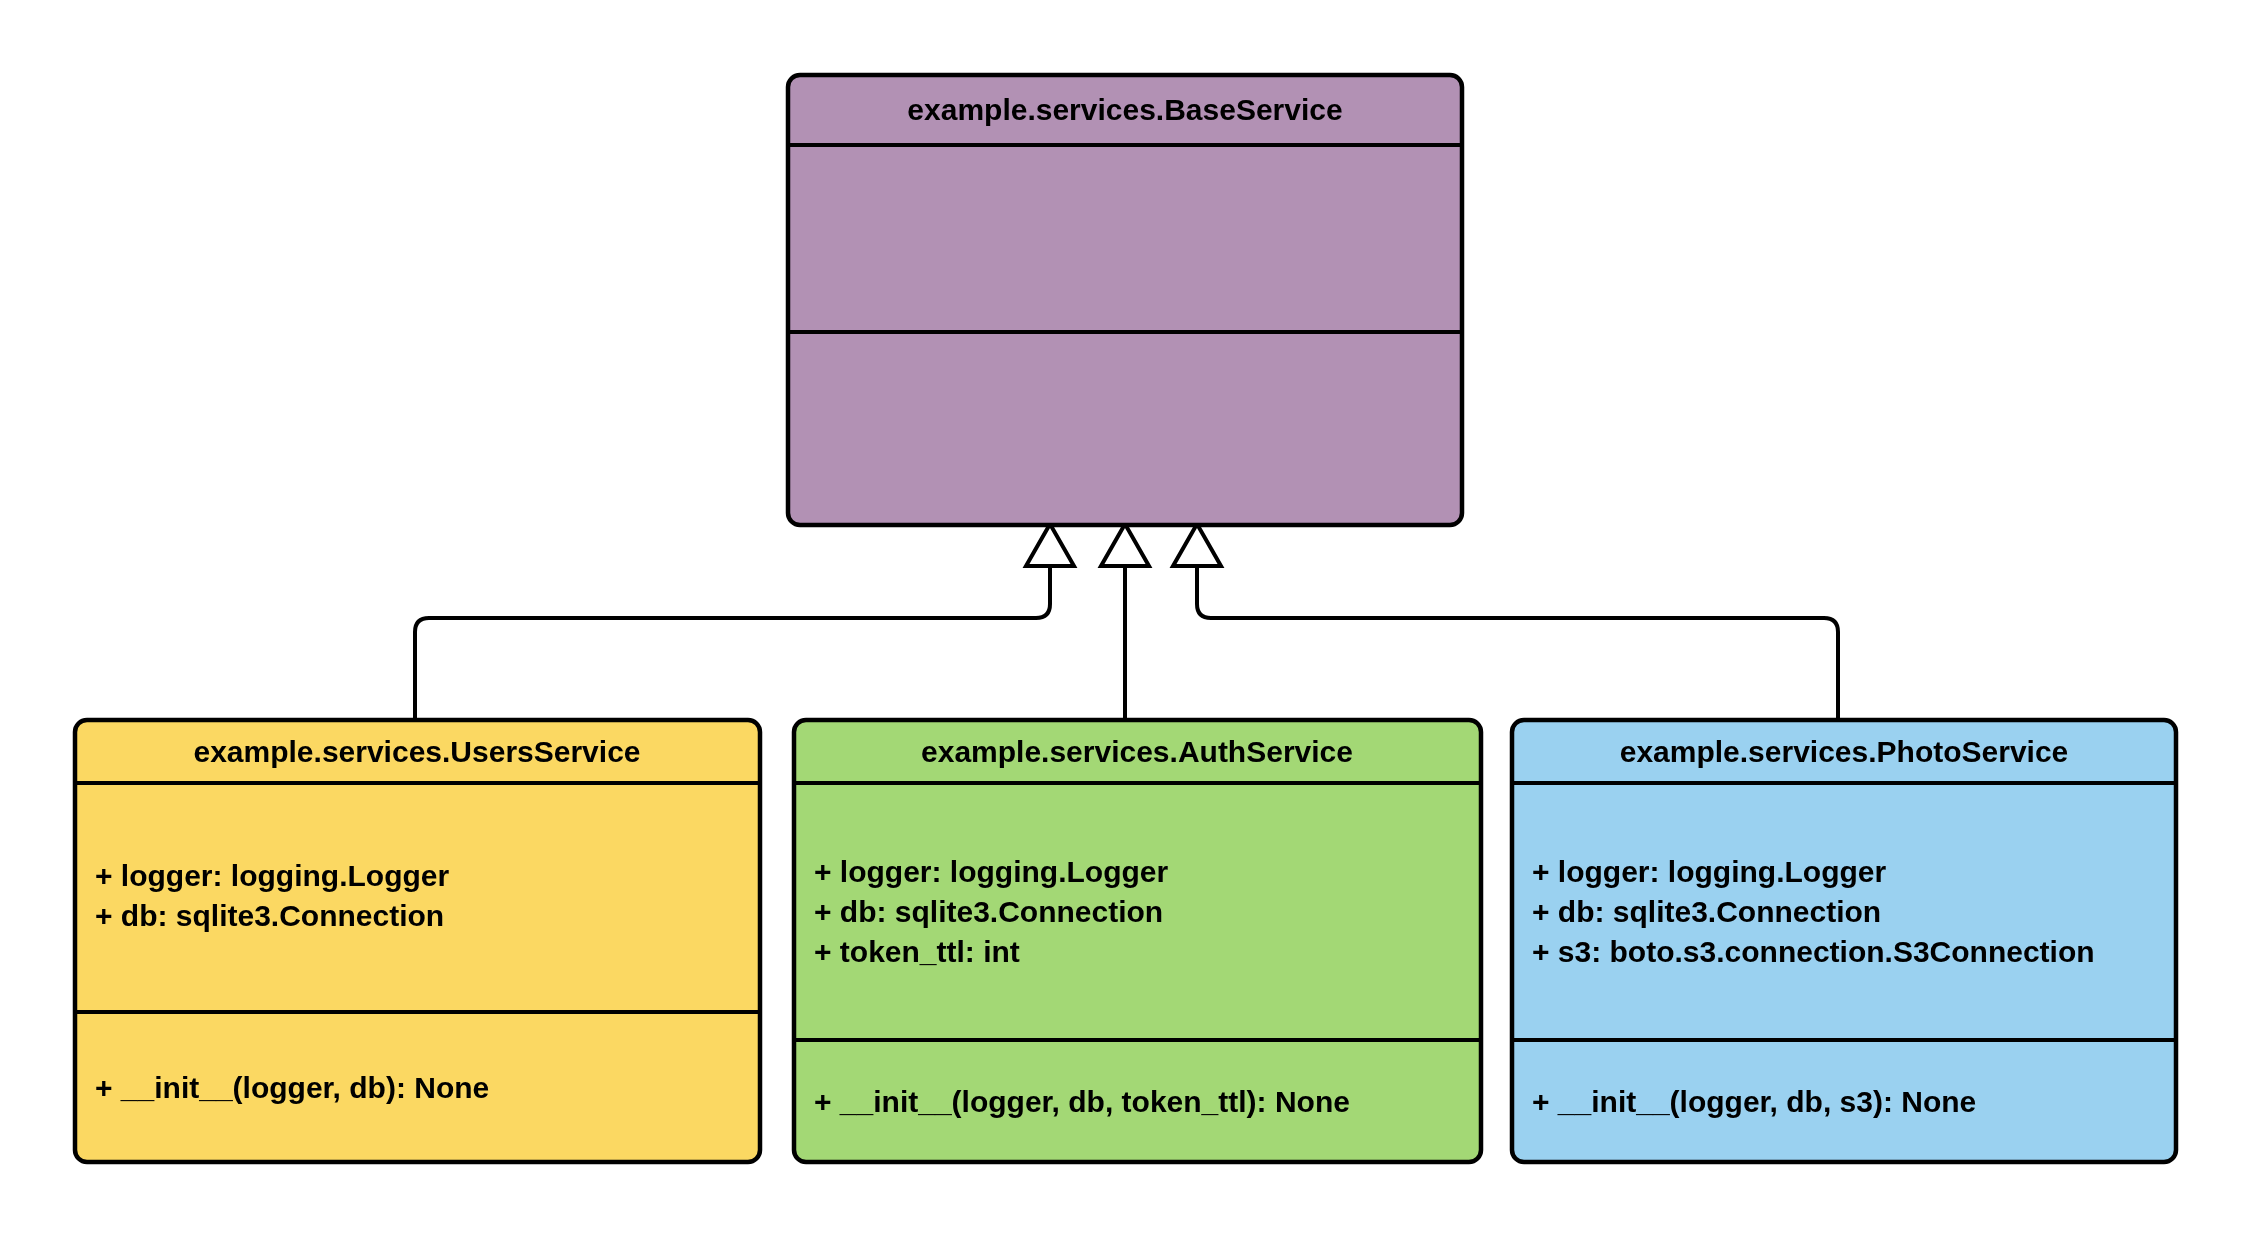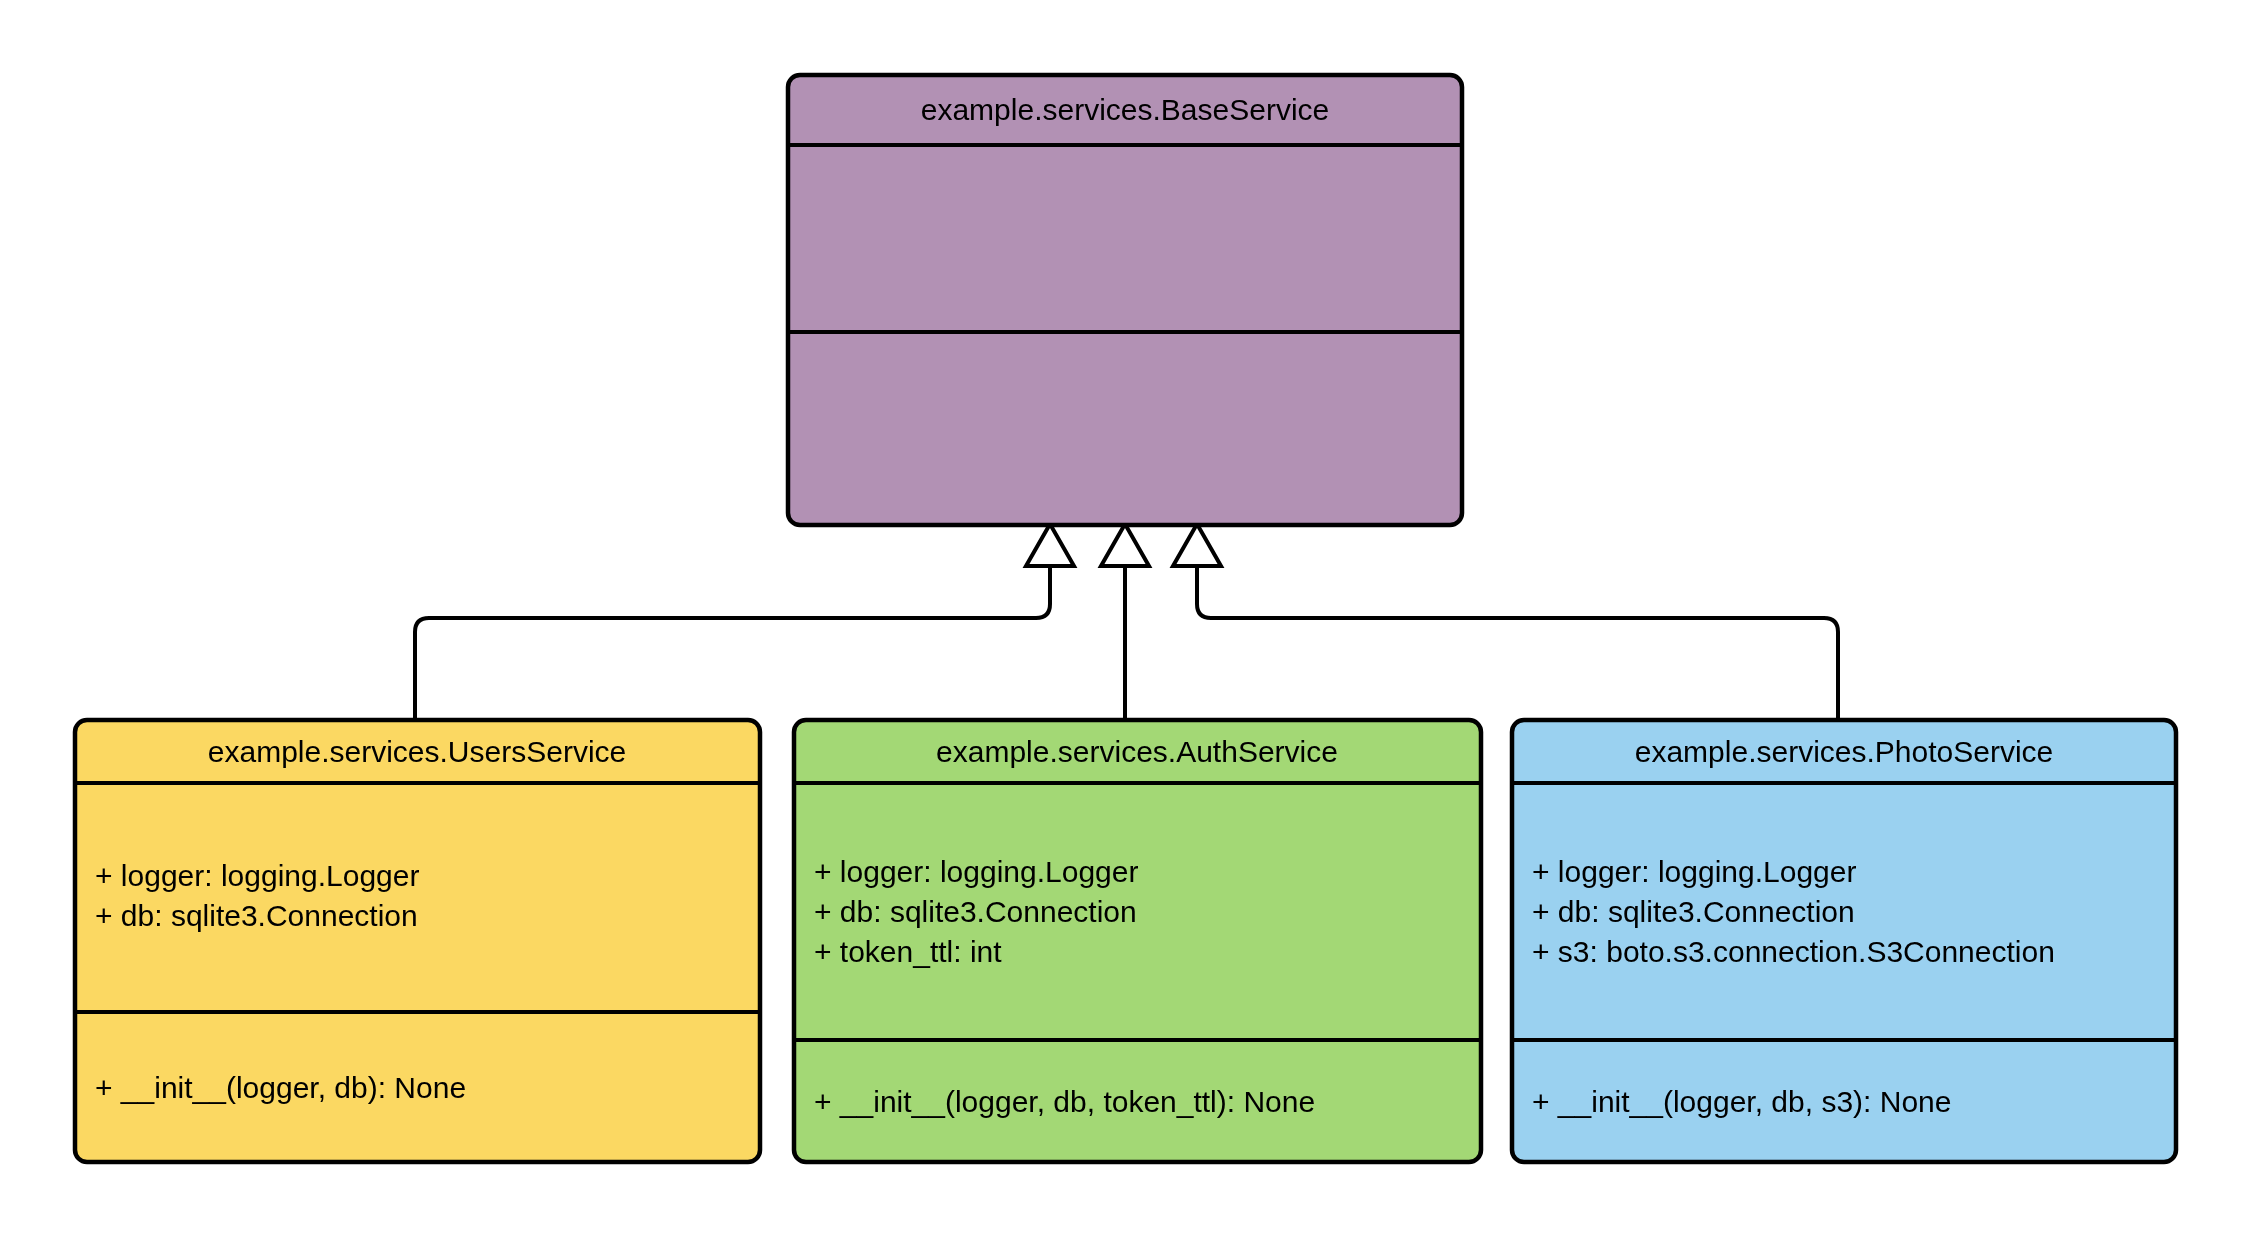--- a/index.html
+++ b/index.html
@@ -6,20 +6,21 @@
     margin: 0;
     padding: 0;
     background: #ffffff;
   }
   .canvas {
     width: 2250px;
     height: 1238px;
     background: #ffffff;
     position: relative;
     overflow: hidden;
+    font-weight: bold;
   }
   svg { display: block; }
   text {
     font-family: "Liberation Sans", sans-serif;
     font-size: 30px;
     fill: #000000;
   }
   .class-title { text-anchor: middle; }
   .member-text { text-anchor: start; }
 </style>

